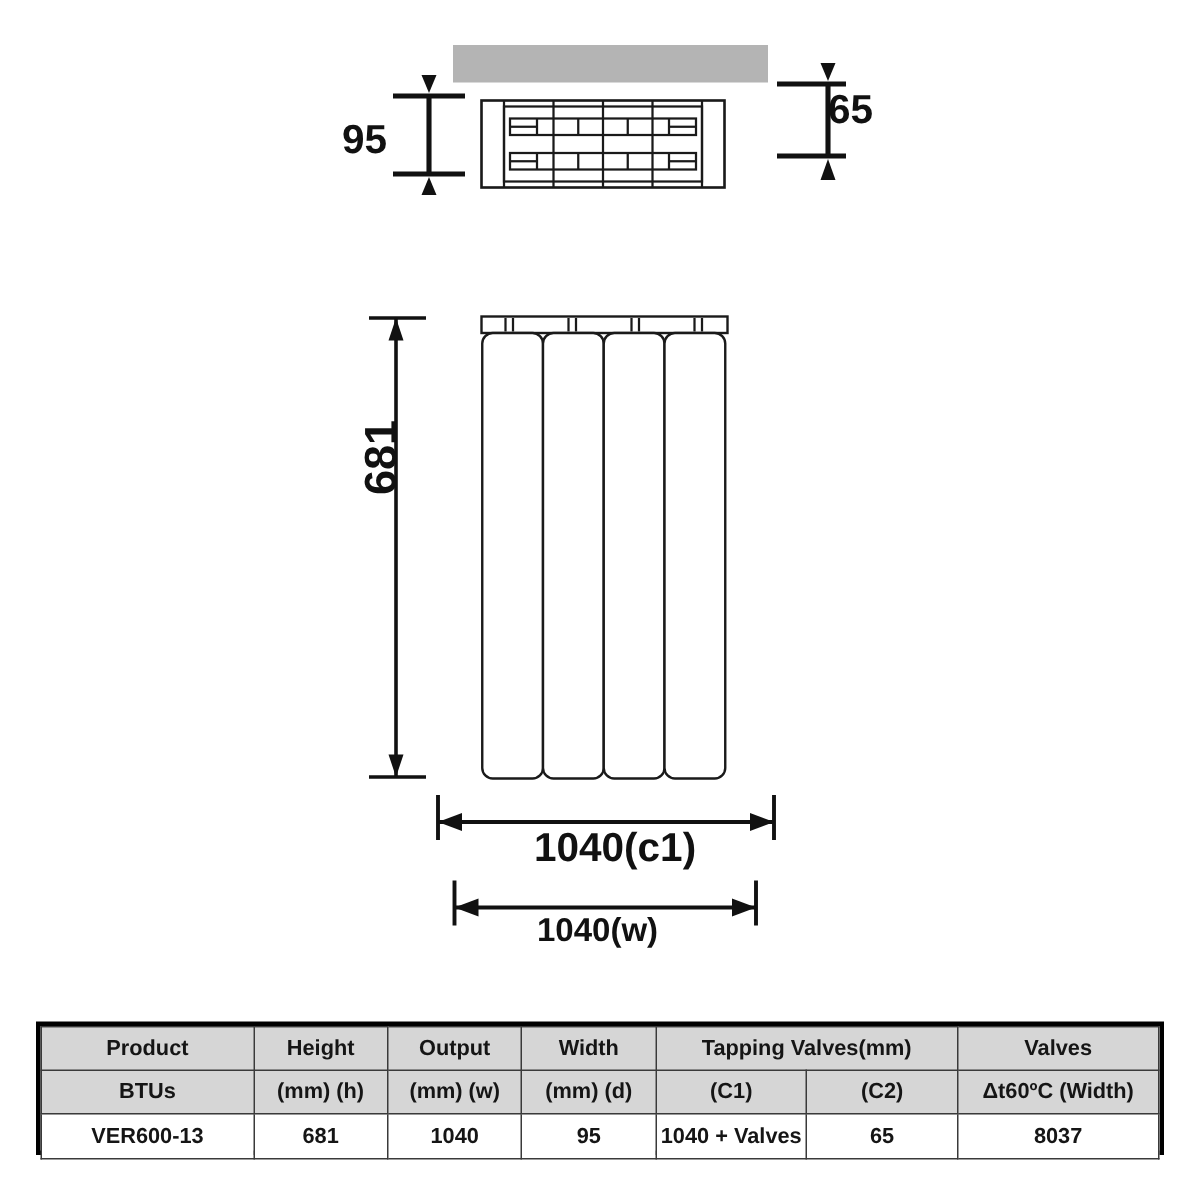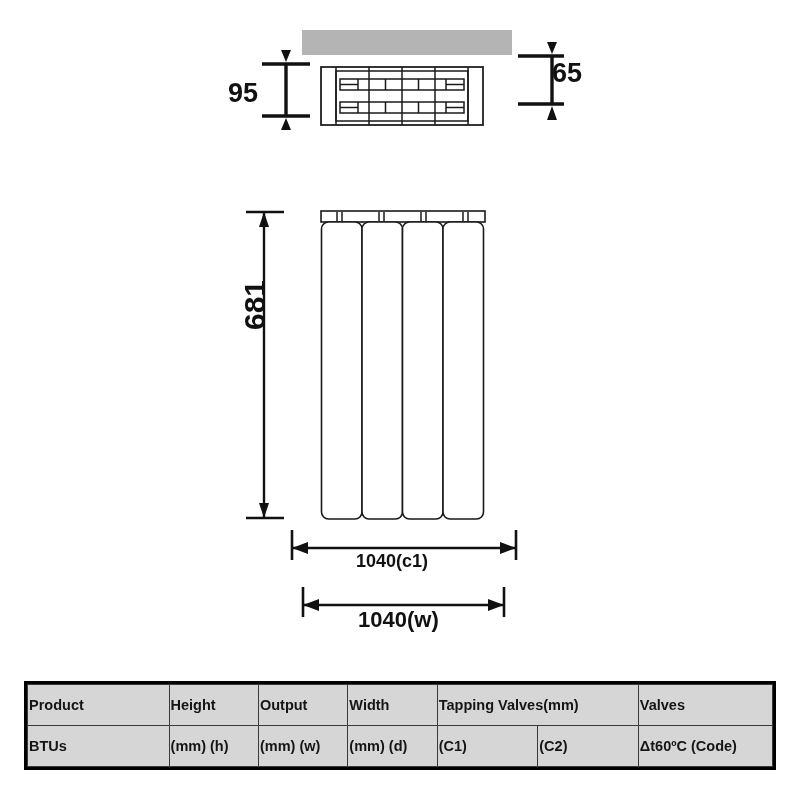--- a/index.html
+++ b/index.html
@@ -42,36 +42,36 @@
   }
   #dim65{
     left:552px;top:60px;font-size:27px;
   }
   #dim681{
     left:240px;top:330px;font-size:30px;
     transform:rotate(-90deg);
     transform-origin:left top;
   }
   #dimc1{
-    left:356px;top:552px;font-size:18px;
+    left:356px;top:552px;font-size:27px;
   }
   #dimw{
     left:358px;top:609px;font-size:22px;
   }
   .tbl-wrap{
     position:absolute;left:24px;top:681px;width:752px;height:89px;
     border:3px solid #000;
     box-sizing:border-box;
   }
   .tbl-wrap table{
     width:100%;height:100%;border-collapse:collapse;table-layout:fixed;
   }
   .tbl-wrap td{
     border:1.5px solid #3a3a3a;
-    vertical-align:middle;
+    text-align:center;vertical-align:middle;
     font-size:14.5px;font-weight:bold;color:#151515;
     background:#d6d6d6;
     padding:0 1px;
     font-family:"Liberation Sans", sans-serif;
   }
   .tbl-wrap tr.data-row td{background:#ffffff;}
   .tbl-wrap tr.hdr-row td{height:28px;}
   .tbl-wrap tr.data-row td{height:29px;font-size:14.5px;}
 </style>
 </head>
@@ -216,19 +216,28 @@
         <td colspan="2">Tapping Valves(mm)</td>
         <td>Valves</td>
       </tr>
       <tr class="hdr-row">
         <td>BTUs</td>
         <td>(mm) (h)</td>
         <td>(mm) (w)</td>
         <td>(mm) (d)</td>
         <td>(C1)</td>
         <td>(C2)</td>
-        <td>Δt60ºC (Code)</td>
+        <td>Δt60ºC (Width)</td>
+      </tr>
+      <tr class="data-row">
+        <td>VER600-13</td>
+        <td>681</td>
+        <td>1040</td>
+        <td>95</td>
+        <td>1040 + Valves</td>
+        <td>65</td>
+        <td>8037</td>
       </tr>
     </tbody>
       </table>
   </div>
 
 </div>
 
 </body></html>

